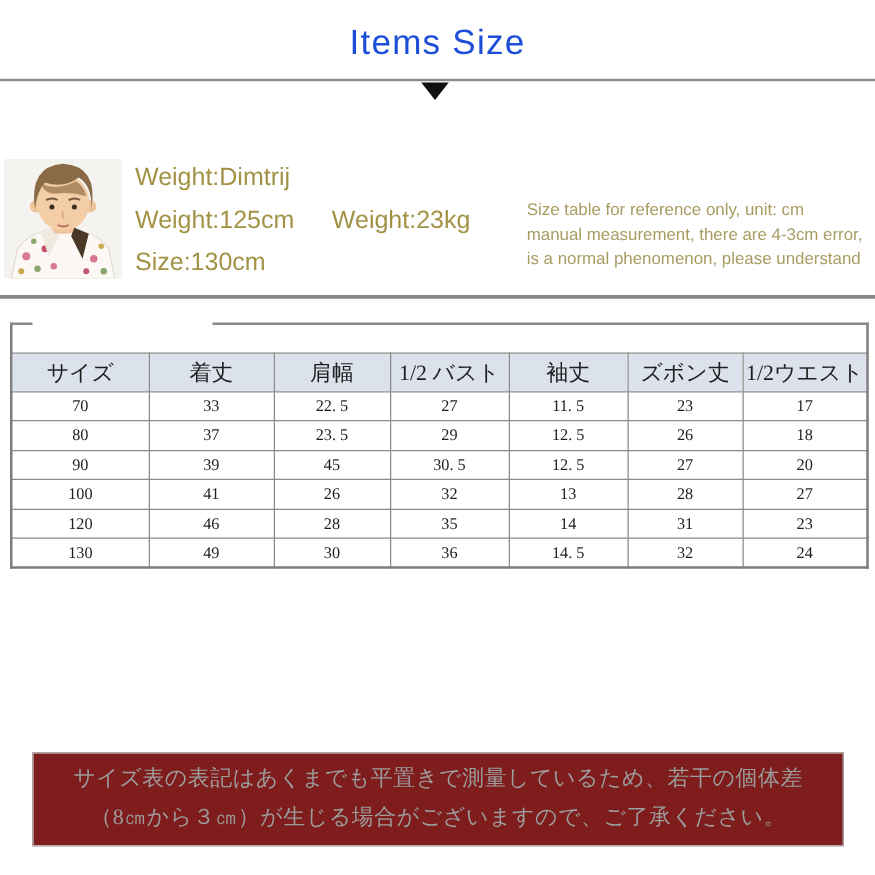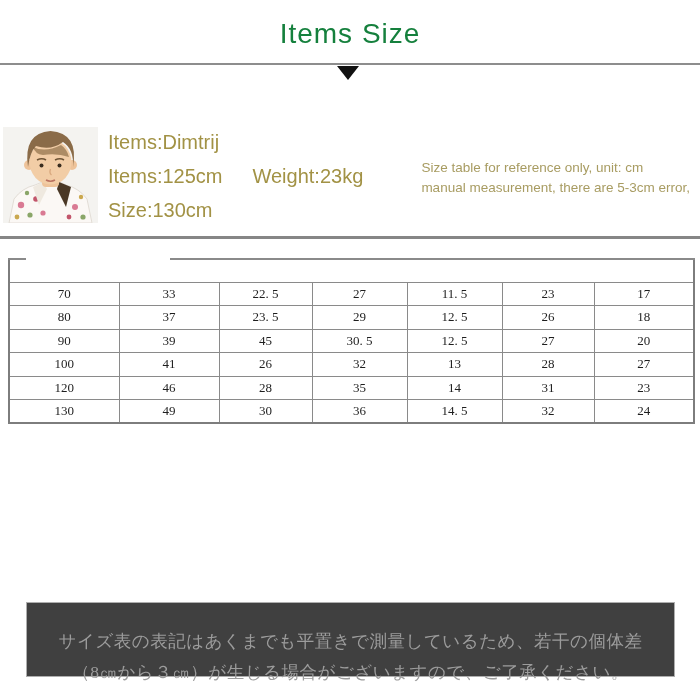--- a/index.html
+++ b/index.html
@@ -17,21 +17,21 @@
   
   .page-title {
     position: absolute;
     top: 18px;
     left: 0;
     width: 100%;
     text-align: center;
     font-size: 28px;
     font-weight: 400;
     letter-spacing: 1px;
-    color: #15803d;
+    color: #1d4ed8;
     font-family: "Liberation Sans", sans-serif;
   }
   .title-divider {
     position: absolute;
     top: 63px;
     left: 0;
     width: 700px;
     height: 2px;
     background: #8d8d8d;
   }
@@ -142,26 +142,26 @@
   col.c7 { width: 100px; }
 
   
   .disclaimer-box {
     position: absolute;
     left: 26px;
     top: 602px;
     width: 649px;
     height: 75px;
     border: 1px solid #aeaeae;
-    background: #404040;
+    background: #7f1d1d;
     text-align: center;
     color: #9c9c9c;
     font-size: 17.5px;
     line-height: 31px;
-    padding-top: 23px;
+    padding-top: 4px;
     font-family: "Liberation Serif", "DejaVu Serif", serif;
     letter-spacing: 0.5px;
   }
 </style>
 </head>
 <body>
 
 <div class="page">
 
   <div class="page-title">Items Size</div>
@@ -203,30 +203,31 @@
 
       <circle cx="38.5" cy="38.5" r="2" fill="#3a2d1f"></circle>
       <circle cx="56.5" cy="38.5" r="2" fill="#3a2d1f"></circle>
 
       <path d="M47.5,42 q-1.5,4 1,6" stroke="#d9a97f" stroke-width="1.3" fill="none"></path>
       <path d="M43,53 q4.5,2.5 9,0" stroke="#b9705f" stroke-width="1.6" fill="none"></path>
     </svg>
   </div>
 
   <div class="model-text">
-    <div class="mline">Items:Dimtrij</div>
+    <div class="mline">Weight:Dimtrij</div>
     <div class="mline">
-      <span>Items:125cm</span><span class="gap"></span><span>Weight:23kg</span>
+      <span>Weight:125cm</span><span class="gap"></span><span>Weight:23kg</span>
     </div>
     <div class="mline">Size:130cm</div>
   </div>
 
   <div class="reference-note">
     <div>Size table for reference only, unit: cm</div>
-    <div>manual measurement, there are 5-3cm error,</div>
+    <div>manual measurement, there are 4-3cm error,</div>
+    <div>is a normal phenomenon, please understand</div>
   </div>
 
   <div class="mid-divider"></div>
 
   <div class="table-wrap">
     <div class="top-seg-corner"></div>
     <div class="top-seg-main"></div>
     <table class="size-table">
       <colgroup>
         <col class="c1">
@@ -234,20 +235,29 @@
           <col class="c3">
           <col class="c4">
           <col class="c5">
           <col class="c6">
           <col class="c7">
       </colgroup>
       <thead>
         <tr class="empty-row">
           <td colspan="7"></td>
         </tr>
+        <tr class="header-row">
+            <th>サイズ</th>
+            <th>着丈</th>
+            <th>肩幅</th>
+            <th>1/2 バスト</th>
+            <th>袖丈</th>
+            <th>ズボン丈</th>
+            <th>1/2ウエスト</th>
+          </tr>
       </thead>
       <tbody>
           <tr class="data-row">
             <td>70</td>
             <td>33</td>
             <td>22. 5</td>
             <td>27</td>
             <td>11. 5</td>
             <td>23</td>
             <td>17</td>

